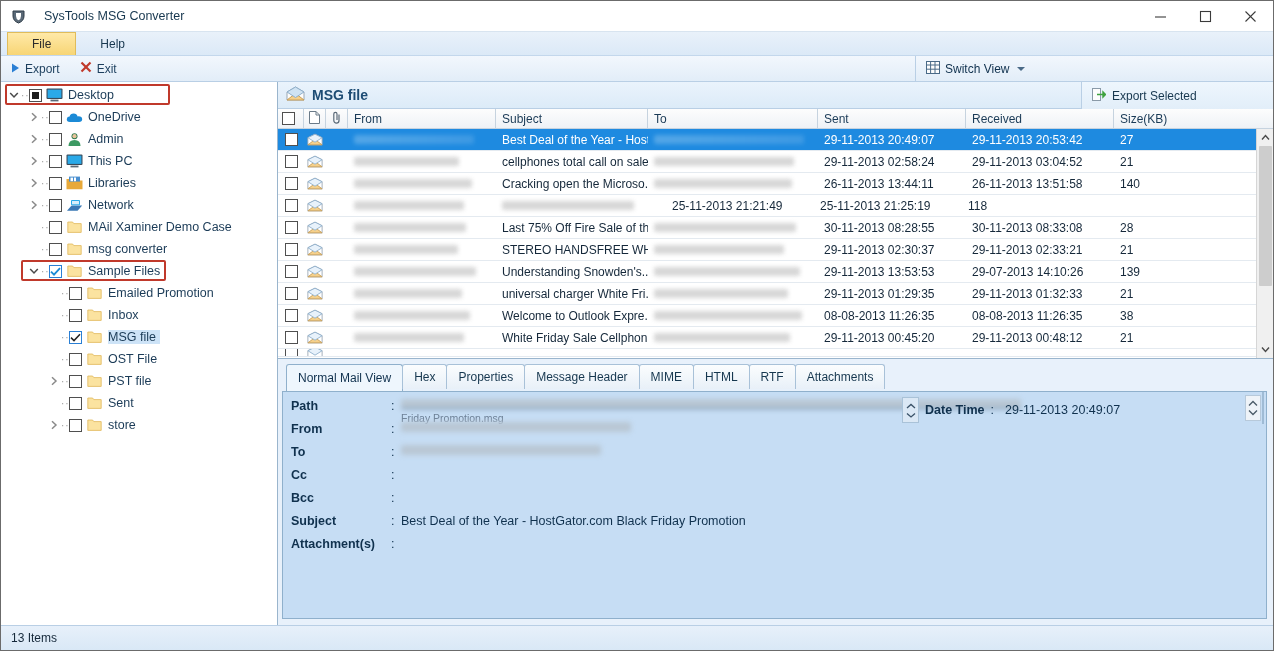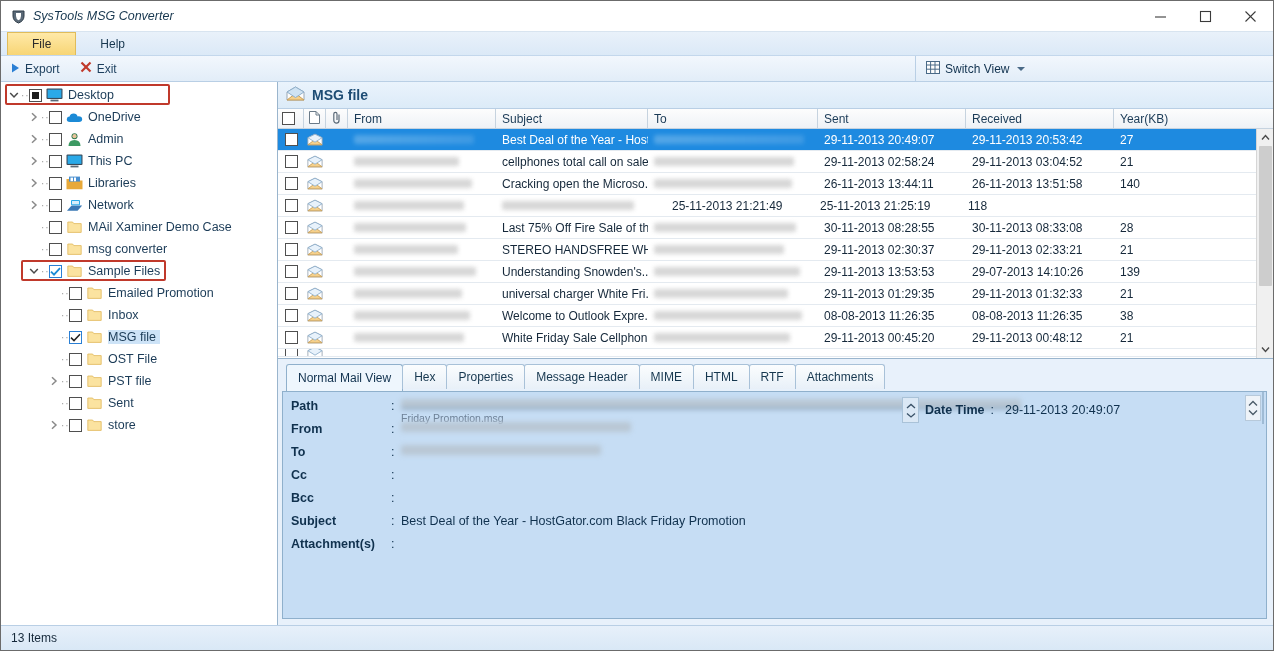--- a/index.html
+++ b/index.html
@@ -20,21 +20,21 @@
     display:flex; flex-direction:column;
   }
 
   
   .titlebar {
     height:31px; min-height:31px;
     background:#ffffff;
     display:flex; align-items:center;
     border-bottom:1px solid #d8e4f0;
   }
-  .title-left { display:flex; align-items:center; padding-left:10px; gap:7px; flex:1;font-style:italic; }
+  .title-left { display:flex; align-items:center; padding-left:10px; gap:18px; flex:1; }
   .app-icon { width:15px; height:15px; position:relative; }
   .app-icon svg { display:block; }
   .app-title { font-size:12.5px; color:#17374f; }
   .win-btns { display:flex; height:31px; }
   .win-btn {
     width:45px; height:31px;
     display:flex; align-items:center; justify-content:center;
     color:#3b3b3b; font-size:13px;
   }
   .win-btn svg { display:block; }
@@ -586,20 +586,29 @@
 
       <div class="msg-header">
         <span>
           <svg width="19" height="15" viewBox="0 0 19 15">
             <path d="M1 14 L1 6 L9.5 1 L18 6 L18 14 Z" fill="#fdfdfd" stroke="#9aa7b3"></path>
             <path d="M1 14 L9.5 7.5 L18 14 Z" fill="#f6d08a" stroke="#c9a05a"></path>
             <path d="M1 6 L9.5 11.5 L18 6 L9.5 1 Z" fill="#cfe3f3" stroke="#8fb0cc"></path>
           </svg>
         </span>
         <span class="mh-title">MSG file</span>
+        <div class="export-sel">
+          <span>
+            <svg width="14" height="13" viewBox="0 0 14 13">
+              <rect x="0.5" y="0.5" width="8" height="12" fill="#fdfdfd" stroke="#8a9aa8"></rect>
+              <path d="M5 6.5 L11 6.5 M11 6.5 L11 4 L13.5 6.5 L11 9 Z" fill="#3fa23f" stroke="#3fa23f" stroke-width="1.4"></path>
+            </svg>
+          </span>
+          <span>Export Selected</span>
+        </div>
       </div>
 
       <div class="list-wrap">
         <div class="lrow lhead">
           <div class="c c-chk">
             <span class="cbox"></span>
           </div>
           <div class="c c-doc">
             <span>
               <svg width="11" height="13" viewBox="0 0 11 13">
@@ -613,21 +622,21 @@
               <svg width="10" height="13" viewBox="0 0 10 13">
                 <path d="M7 3.5 L7 9.5 A2.6 2.6 0 0 1 1.8 9.5 L1.8 3 A1.6 1.6 0 0 1 5 3 L5 9" fill="none" stroke="#5b6b79" stroke-width="1.2"></path>
               </svg>
             </span>
           </div>
           <div class="c c-from">From</div>
           <div class="c c-subj">Subject</div>
           <div class="c c-to">To</div>
           <div class="c c-sent">Sent</div>
           <div class="c c-recv">Received</div>
-          <div class="c c-size" style="border-right:none;">Year(KB)</div>
+          <div class="c c-size" style="border-right:none;">Size(KB)</div>
         </div>
 
         <div class="list-body">
           <div id="rows-root" style="padding-right:17px;">
               <div class="drow sel">
                 <div class="cell c-chk" style="justify-content: center; padding-left: 0px;">
                   <span class="cbox" style="margin: 0px;"></span>
                 </div>
                 <div class="cell c-doc" style="justify-content: center; padding-left: 0px;">
                   <svg class="envelope" viewBox="0 0 18 14">

